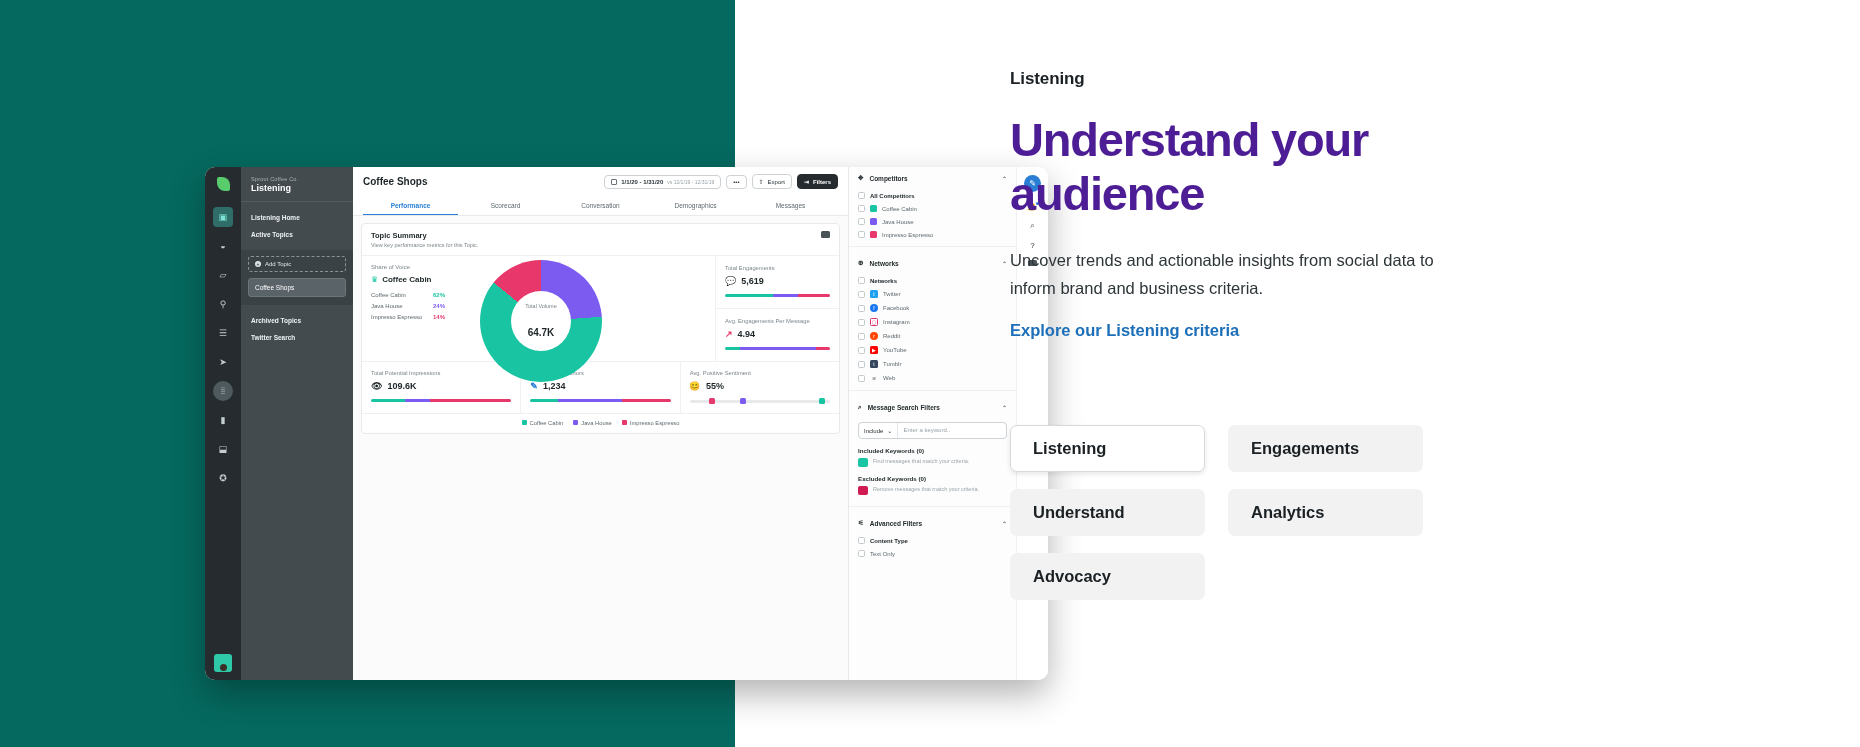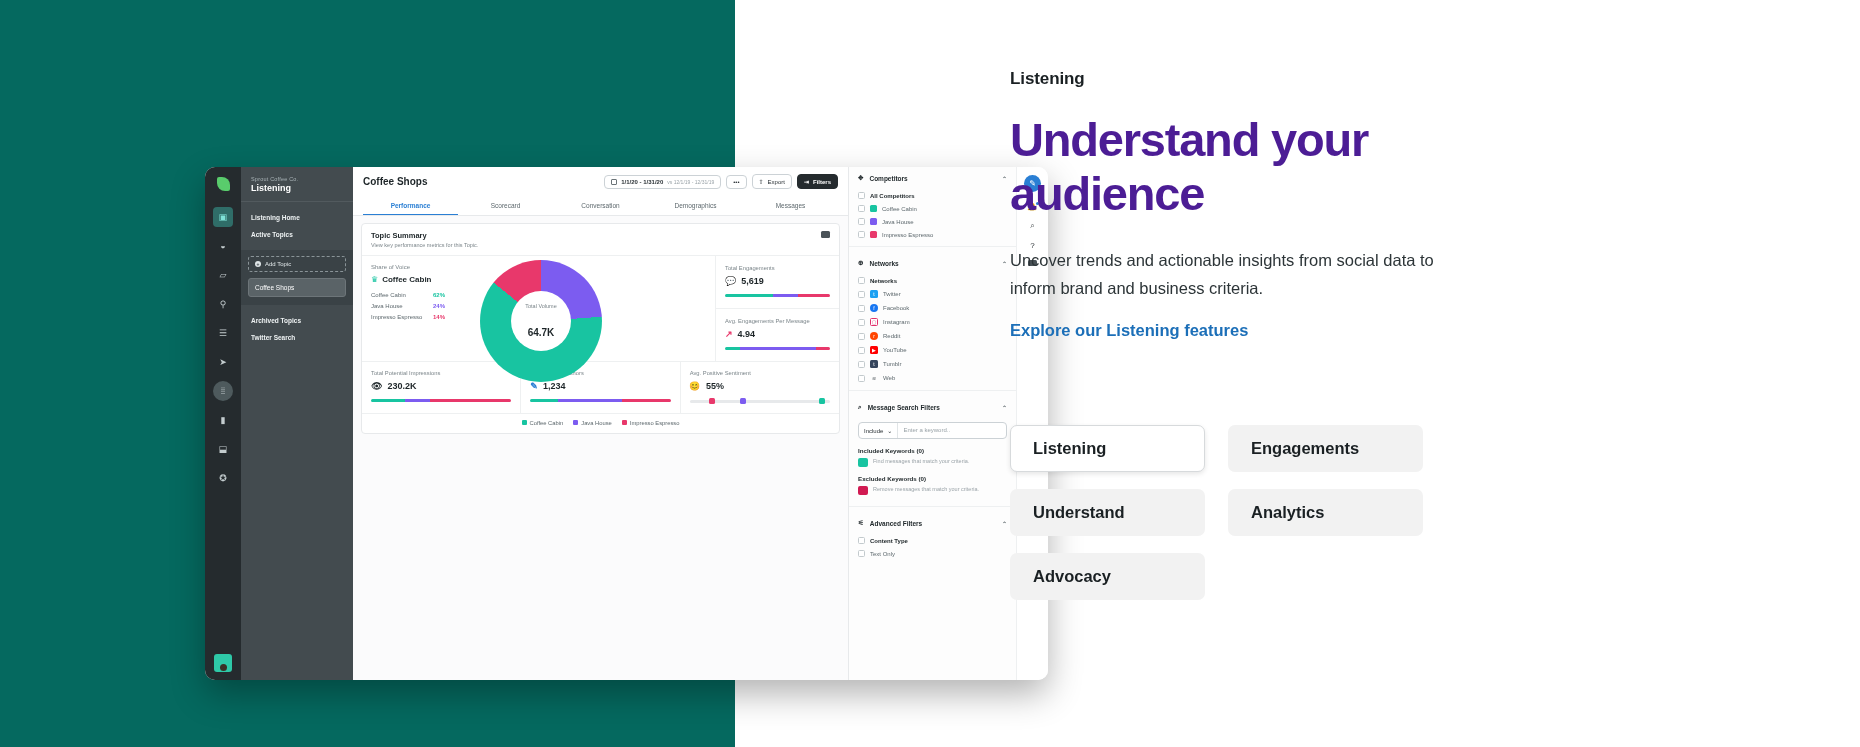--- a/index.html
+++ b/index.html
@@ -401,21 +401,21 @@
               </div>
             </div>
           </div>
         </div>
 
         <div class="trio">
           <div>
             <div class="metric-lbl">Total Potential Impressions</div>
             <div class="metric-val">
                 <span>👁</span>
-              <span>230.2K</span>
+              <span>109.6K</span>
               </div>
             <div class="bar">
               <i style="width:24%;background:#18c4a1"></i>
                 <i style="width:18%;background:#7c5cf0"></i>
                 <i style="width:58%;background:#e8386b"></i>
             </div>
           </div>
           <div>
             <div class="metric-lbl">Total Unique Authors</div>
             <div class="metric-val">
@@ -586,21 +586,21 @@
     <div class="mi">⌕</div>
     <div class="mi">?</div>
     <div class="kb"></div>
   </div>
 </div>
 
 <div id="right">
   <div id="eyebrow">Listening</div>
   <h1 id="headline">Understand your audience</h1>
   <p id="subcopy">Uncover trends and actionable insights from social data to inform brand and business criteria.</p>
-  <a id="cta">Explore our Listening features</a>
+  <a id="cta">Explore our Listening criteria</a>
 
   <div id="tabgrid">
     <div class="ftab active">Listening</div>
     <div class="ftab">Engagements</div>
     <div class="ftab">Understand</div>
     <div class="ftab">Analytics</div>
     <div class="ftab">Advocacy</div>
   </div>
 </div>
 

